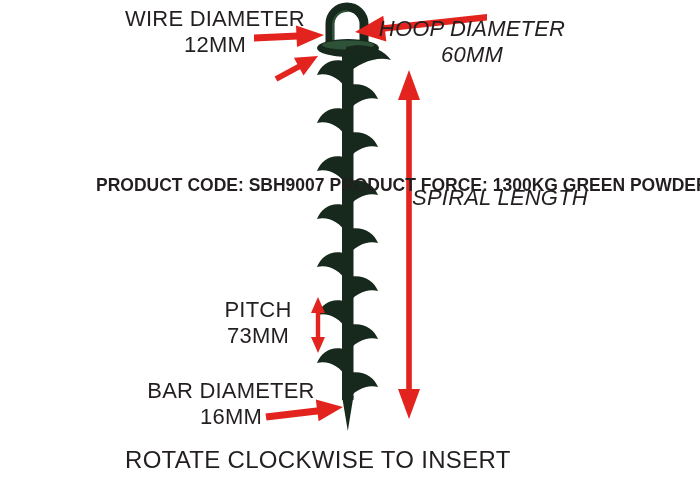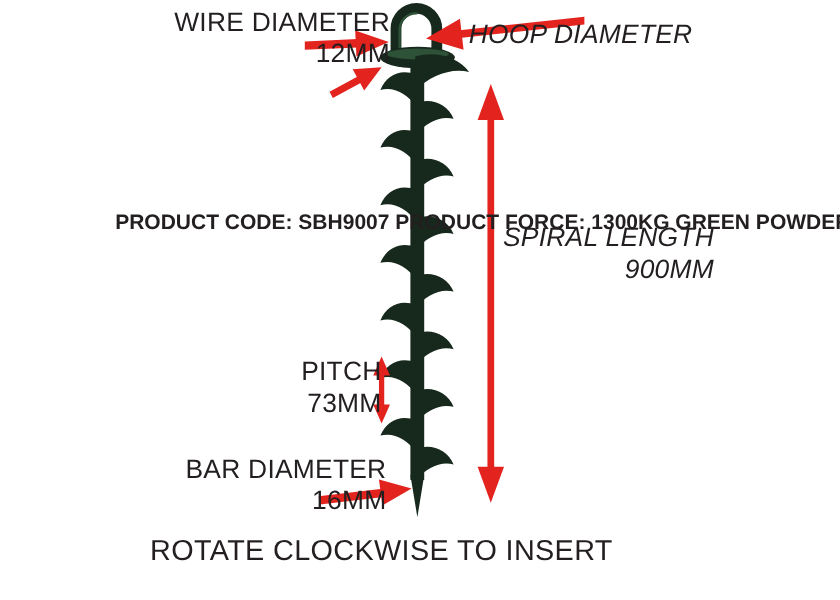--- a/index.html
+++ b/index.html
@@ -11,21 +11,21 @@
   .stage{
     position:relative;
     width:700px;height:500px;
     background:#ffffff;
     overflow:hidden;
   }
   .stage svg{position:absolute;left:0;top:0;}
   .label{
     position:absolute;
     color:#231f20;
-    text-align:right;
+    text-align:center;
     font-size:22px;
     line-height:26px;
     letter-spacing:0.2px;
     white-space:nowrap;
   }
   .label .ln{display:block;}
   .specs{
     position:absolute;
     color:#231f20;
     text-align:center;
@@ -122,32 +122,32 @@
     </g>
   </svg>
 
   <div class="label" style="left:105px;top:6px;width:220px;">
     <span class="ln">WIRE DIAMETER</span>
     <span class="ln">12MM</span>
   </div>
 
   <div class="label" style="left:367px;top:16px;width:210px;font-style:italic;">
     <span class="ln">HOOP DIAMETER</span>
+    <span class="ln">60MM</span>
   </div>
 
 
   <div class="specs" style="left:96px;top:171px;width:240px;">
     <span class="ln">PRODUCT CODE: SBH9007</span>
     <span class="ln">PRODUCT FORCE: 1300KG</span>
     <span class="ln">GREEN POWDERCOATED</span>
   </div>
 
   <div class="label" style="left:405px;top:184px;width:190px;line-height:27px;font-style:italic;">
     <span class="ln">SPIRAL LENGTH</span>
-    <span class="ln">900MM</span>
   </div>
 
   <div class="label" style="left:198px;top:297px;width:120px;">
     <span class="ln">PITCH</span>
     <span class="ln">73MM</span>
   </div>
 
   <div class="label" style="left:140px;top:378px;width:182px;">
     <span class="ln">BAR DIAMETER</span>
     <span class="ln">16MM</span>

